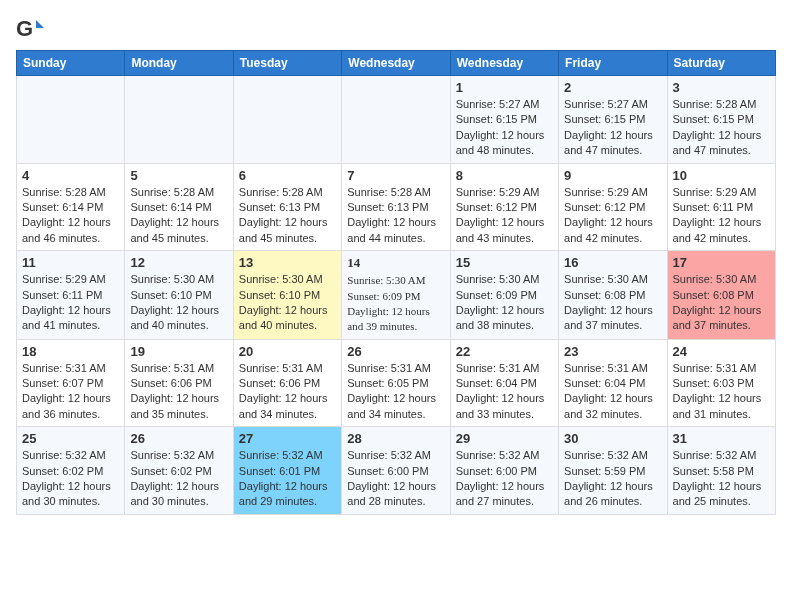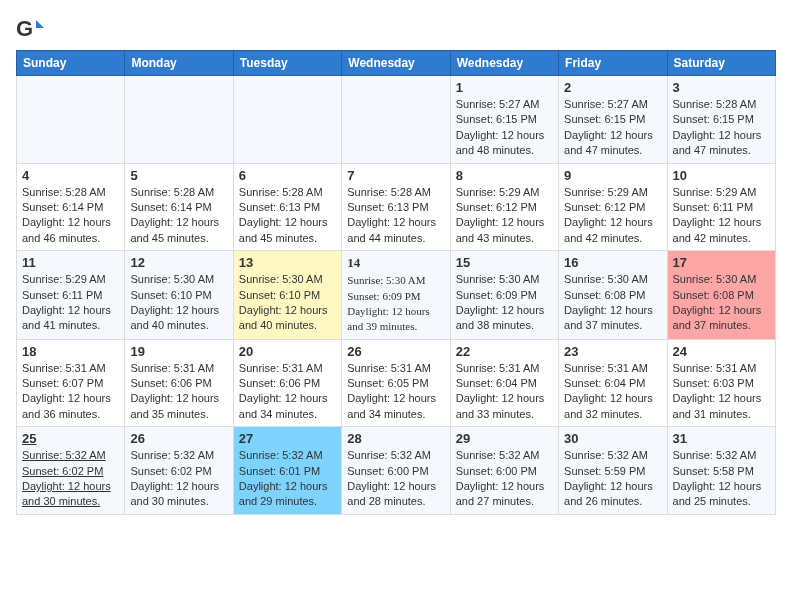--- a/index.html
+++ b/index.html
@@ -303,21 +303,21 @@
         </td>
         <td style="background: rgb(255, 255, 255);">
           <span class="day-number">24</span>
           <div class="day-detail" style="white-space: pre-line;">Sunrise: 5:31 AM
 Sunset: 6:03 PM
 Daylight: 12 hours
 and 31 minutes.</div>
         </td>
       </tr>
       <tr>
-        <td style="background: rgb(245, 248, 253); text-decoration: underline;">
+        <td style="background: rgb(245, 248, 253);">
           <span class="day-number">25</span>
           <div class="day-detail" style="white-space: pre-line;">Sunrise: 5:32 AM
 Sunset: 6:02 PM
 Daylight: 12 hours
 and 30 minutes.</div>
         </td>
         <td style="background: rgb(245, 248, 253);">
           <span class="day-number">26</span>
           <div class="day-detail" style="white-space: pre-line;">Sunrise: 5:32 AM
 Sunset: 6:02 PM

